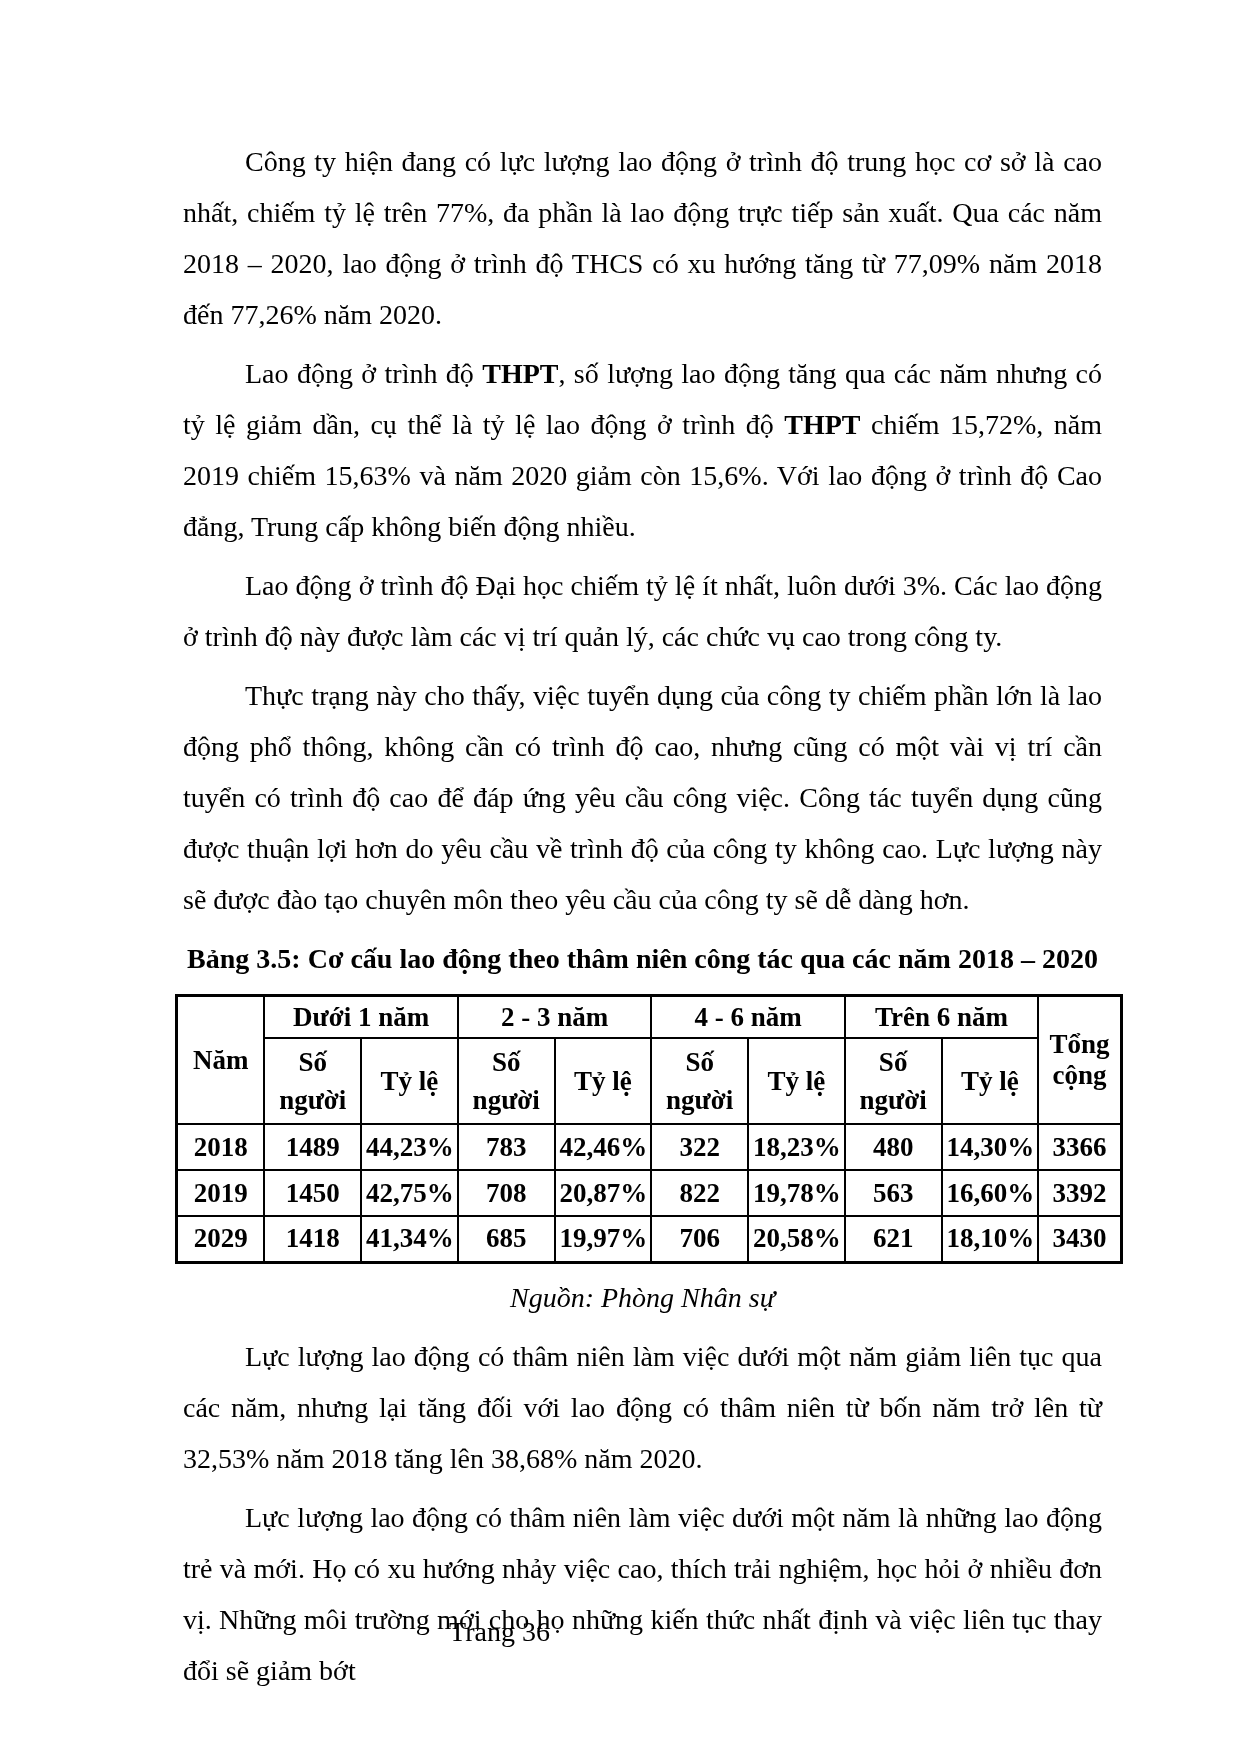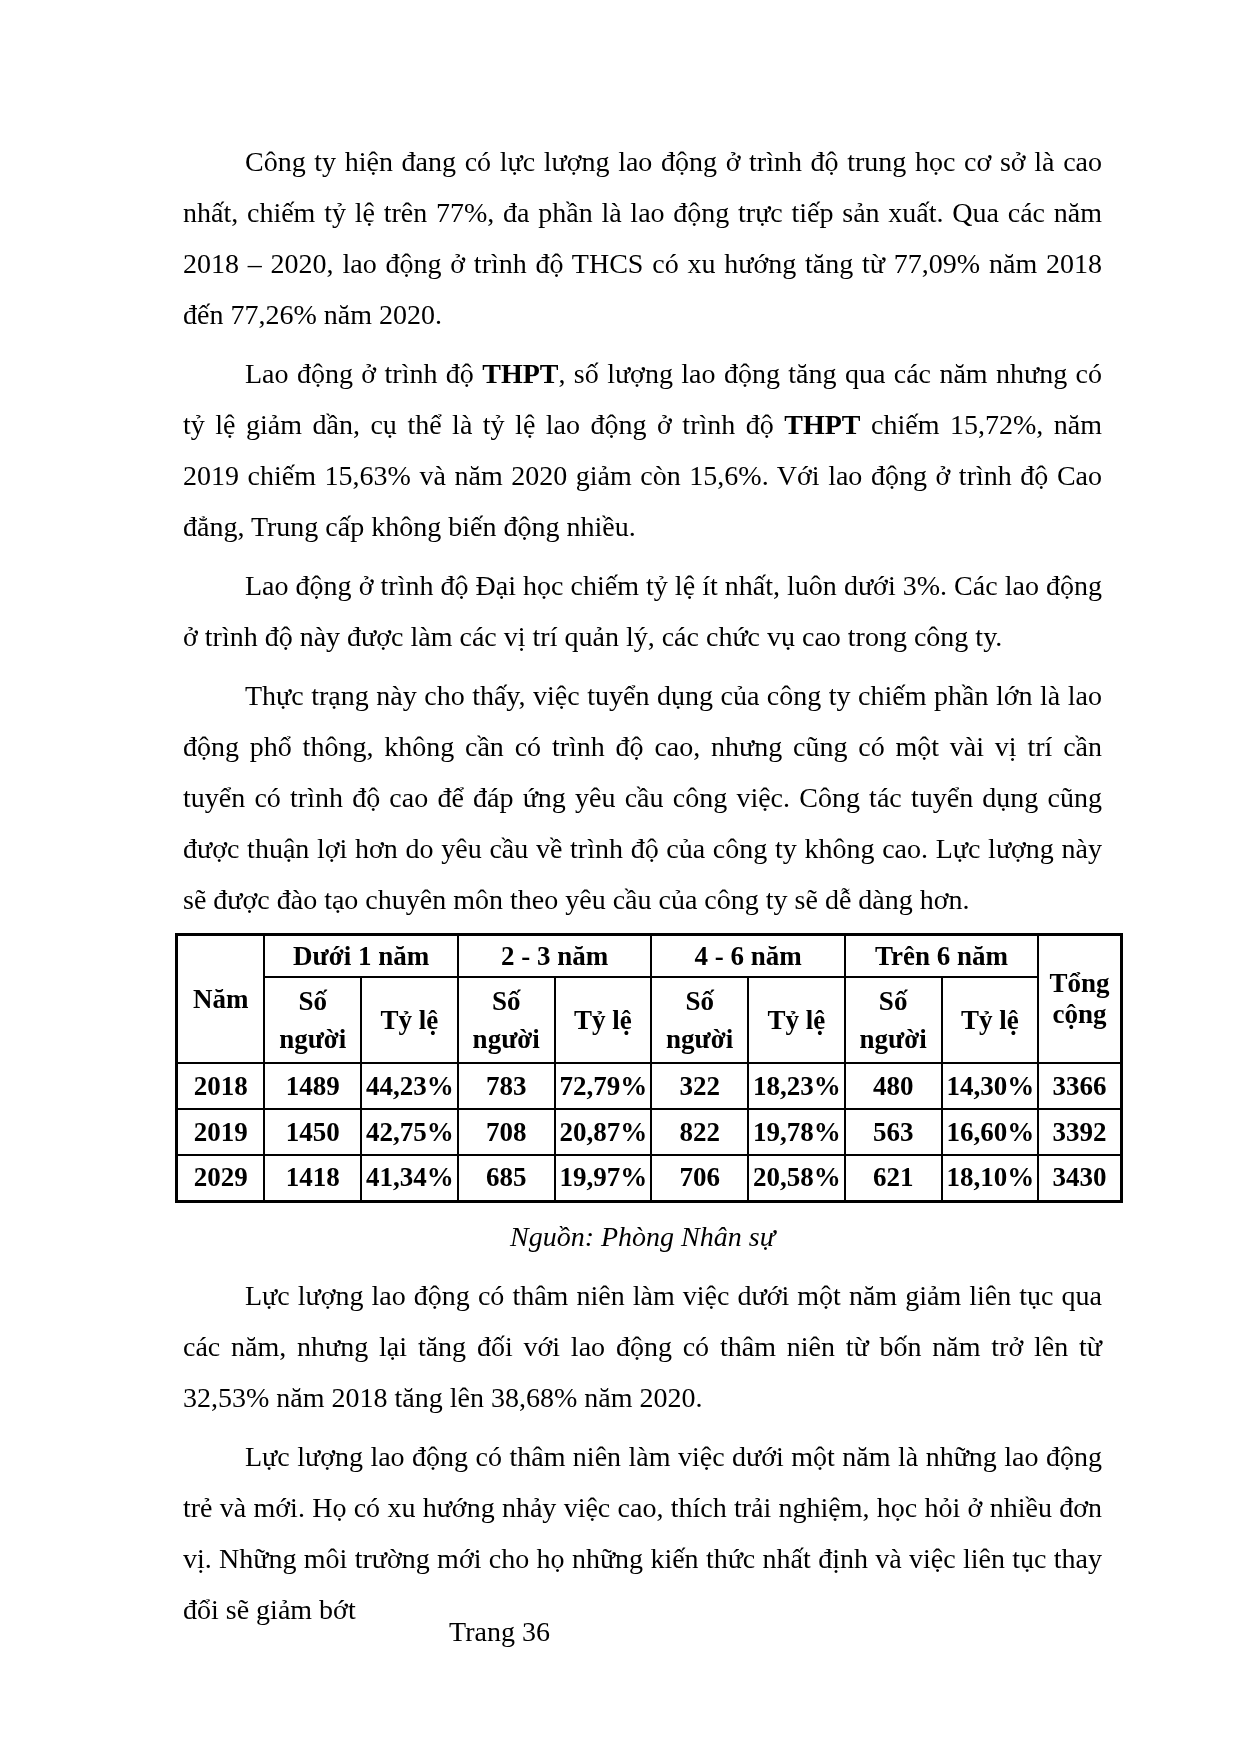--- a/index.html
+++ b/index.html
@@ -76,20 +76,21 @@
 
   <p class="body">Công ty hiện đang có lực lượng lao động ở trình độ trung học cơ sở là cao nhất, chiếm tỷ lệ trên 77%, đa phần là lao động trực tiếp sản xuất. Qua các năm 2018 – 2020, lao động ở trình độ THCS có xu hướng tăng từ 77,09% năm 2018 đến 77,26% năm 2020.</p>
 
   <p class="body"><span>Lao động ở trình độ </span><b class="inline-bold">THPT</b><span>, số lượng lao động tăng qua các năm nhưng có tỷ lệ giảm dần, cụ thể là tỷ lệ lao động ở trình độ </span><b class="inline-bold">THPT</b><span> chiếm 15,72%, năm 2019 chiếm 15,63% và năm 2020 giảm còn 15,6%. Với lao động ở trình độ Cao đẳng, Trung cấp không biến động nhiều.</span></p>
 
   <p class="body">Lao động ở trình độ Đại học chiếm tỷ lệ ít nhất, luôn dưới 3%. Các lao động ở trình độ này được làm các vị trí quản lý, các chức vụ cao trong công ty.</p>
 
   <p class="body">Thực trạng này cho thấy, việc tuyển dụng của công ty chiếm phần lớn là lao động phổ thông, không cần có trình độ cao, nhưng cũng có một vài vị trí cần tuyển có trình độ cao để đáp ứng yêu cầu công việc. Công tác tuyển dụng cũng được thuận lợi hơn do yêu cầu về trình độ của công ty không cao. Lực lượng này sẽ được đào tạo chuyên môn theo yêu cầu của công ty sẽ dễ dàng hơn.</p>
 
 
+  <p class="caption">Bảng 3.5: Cơ cấu lao động theo thâm niên công tác qua các năm 2018 – 2020</p>
 
   <table class="seniority">
     <colgroup>
       <col style="width:9.3%">
       <col style="width:10.24%">
         <col style="width:10.24%">
       <col style="width:10.24%">
         <col style="width:10.24%">
       <col style="width:10.24%">
         <col style="width:10.24%">
@@ -116,21 +117,21 @@
         <th>Số người</th>
         <th>Tỷ lệ</th>
       </tr>
     </thead>
     <tbody>
       <tr>
         <th class="year-cell">2018</th>
         <td>1489</td>
         <td>44,23%</td>
         <td>783</td>
-        <td>72,79%</td>
+        <td>42,46%</td>
         <td>322</td>
         <td>18,23%</td>
         <td>480</td>
         <td>14,30%</td>
         <td>3366</td>
       </tr>
       <tr>
         <th class="year-cell">2019</th>
         <td>1450</td>
         <td>42,75%</td>

